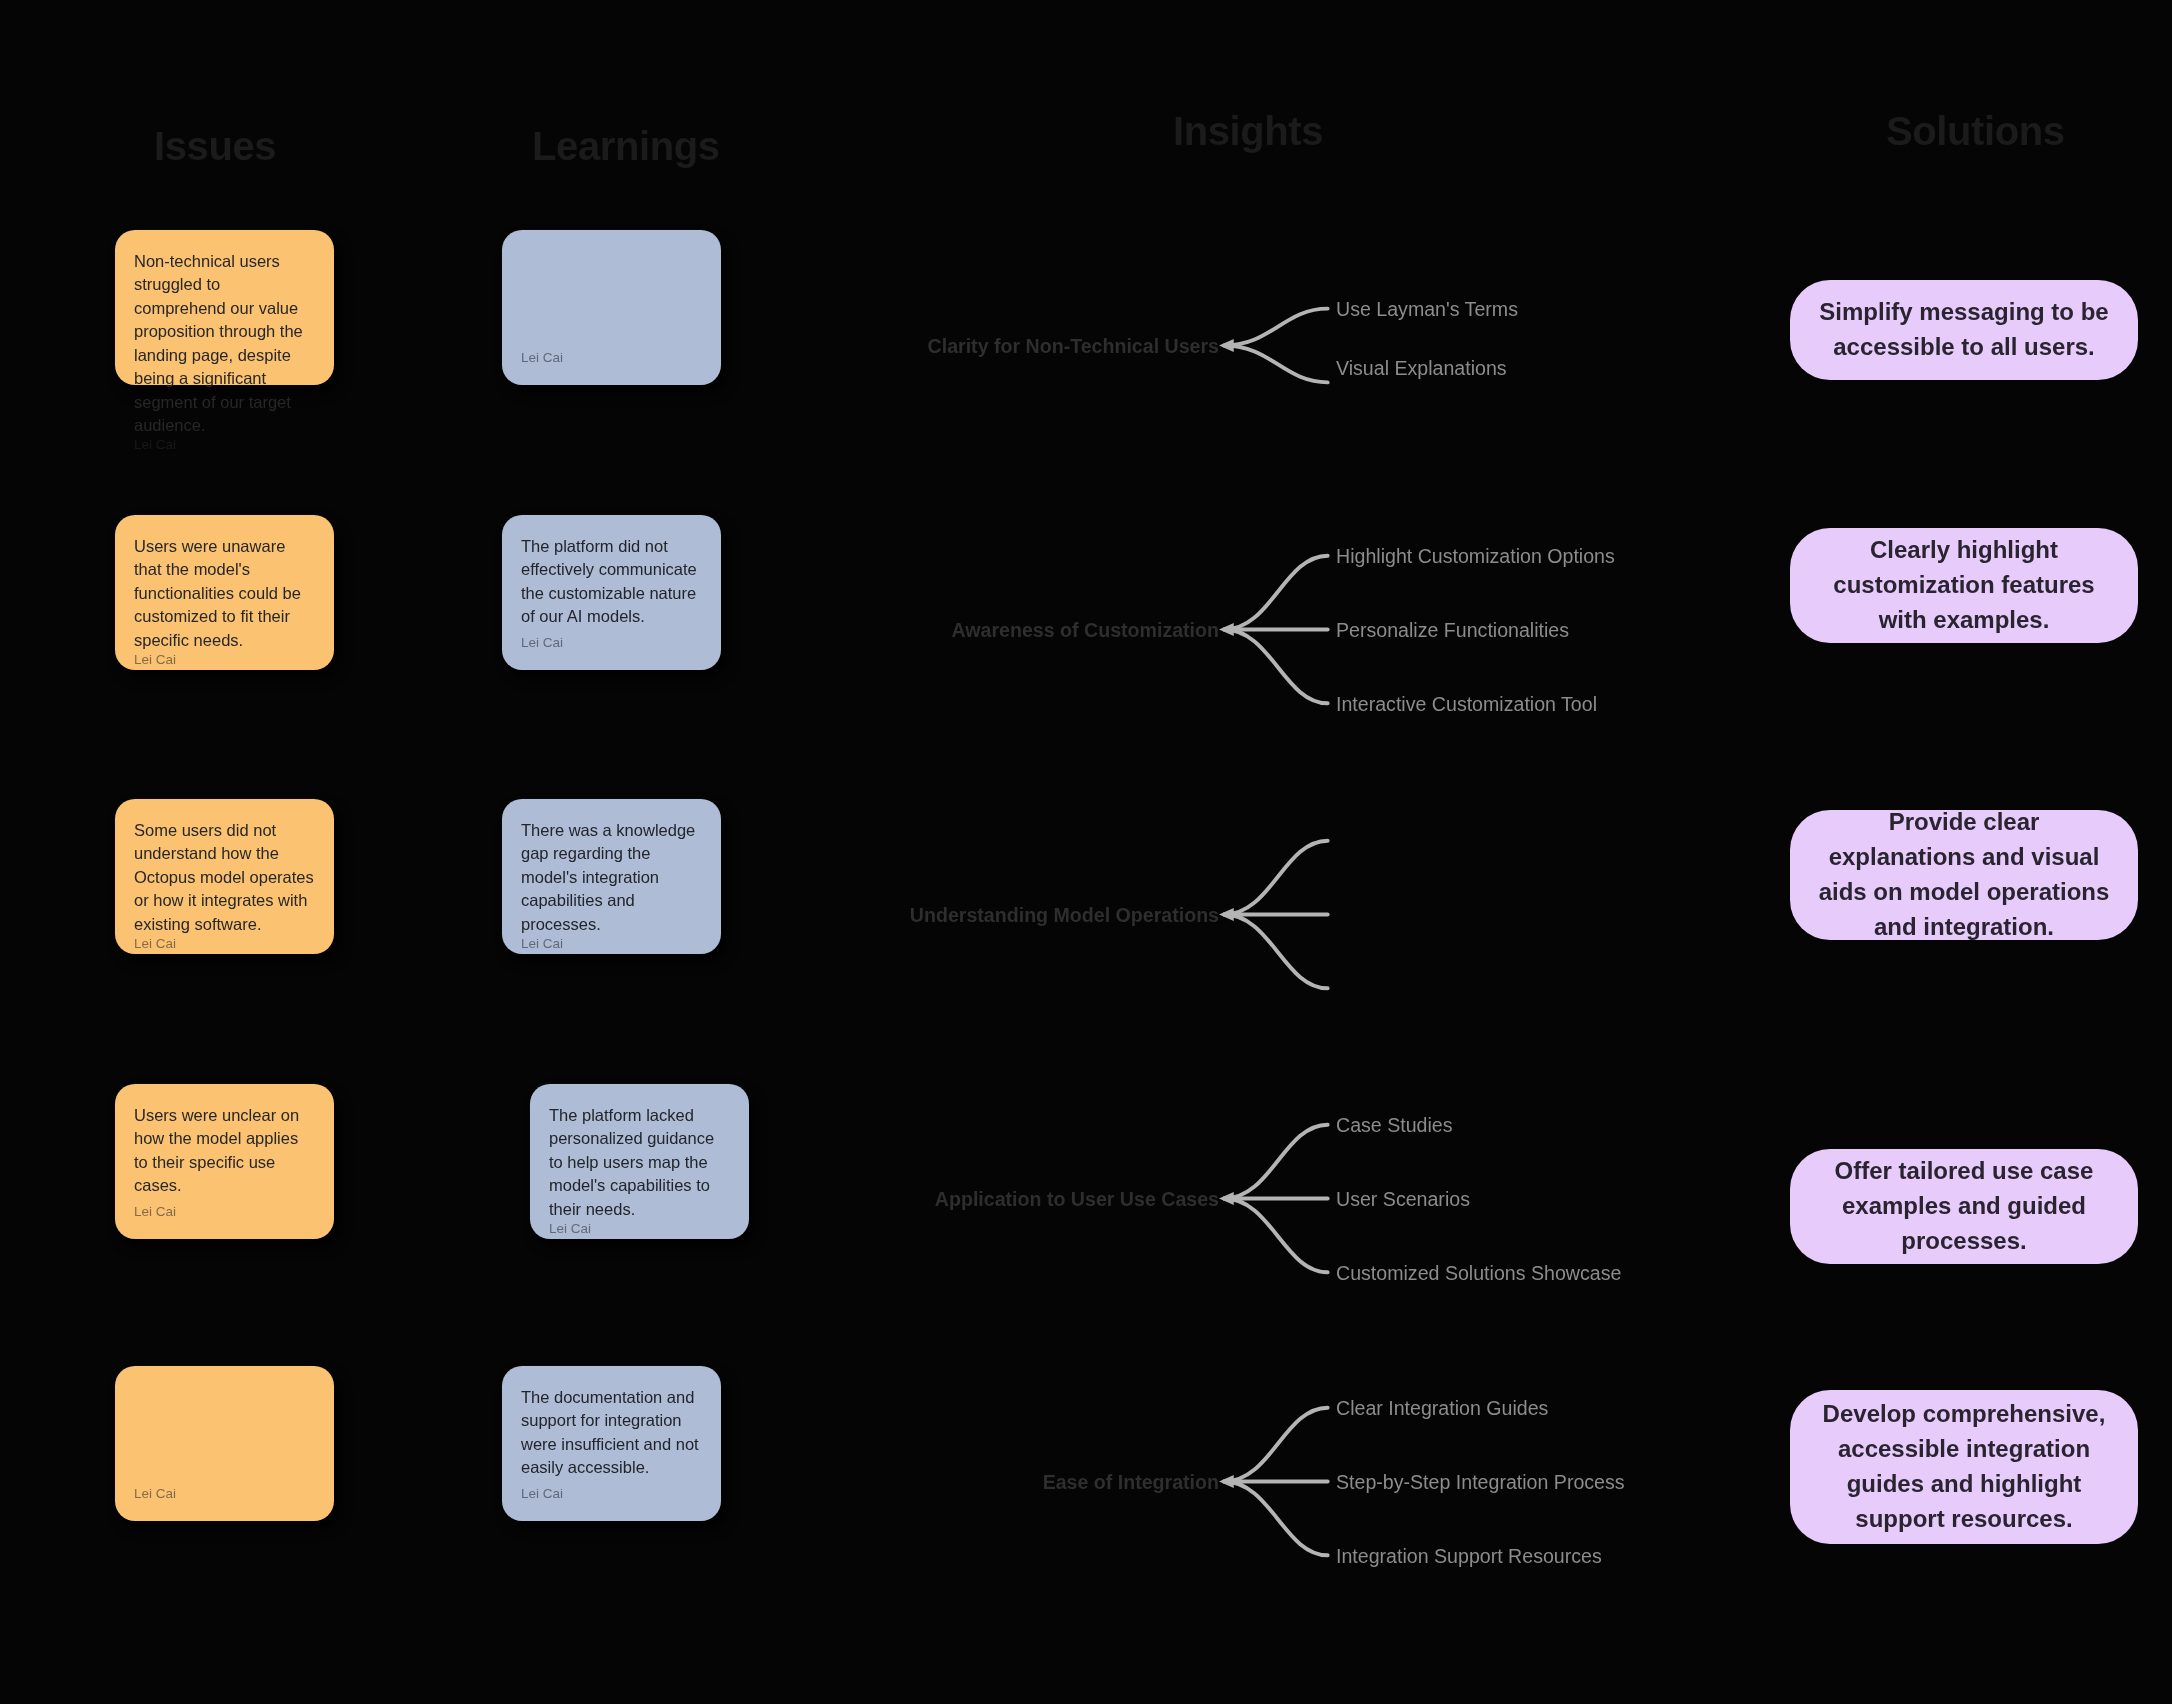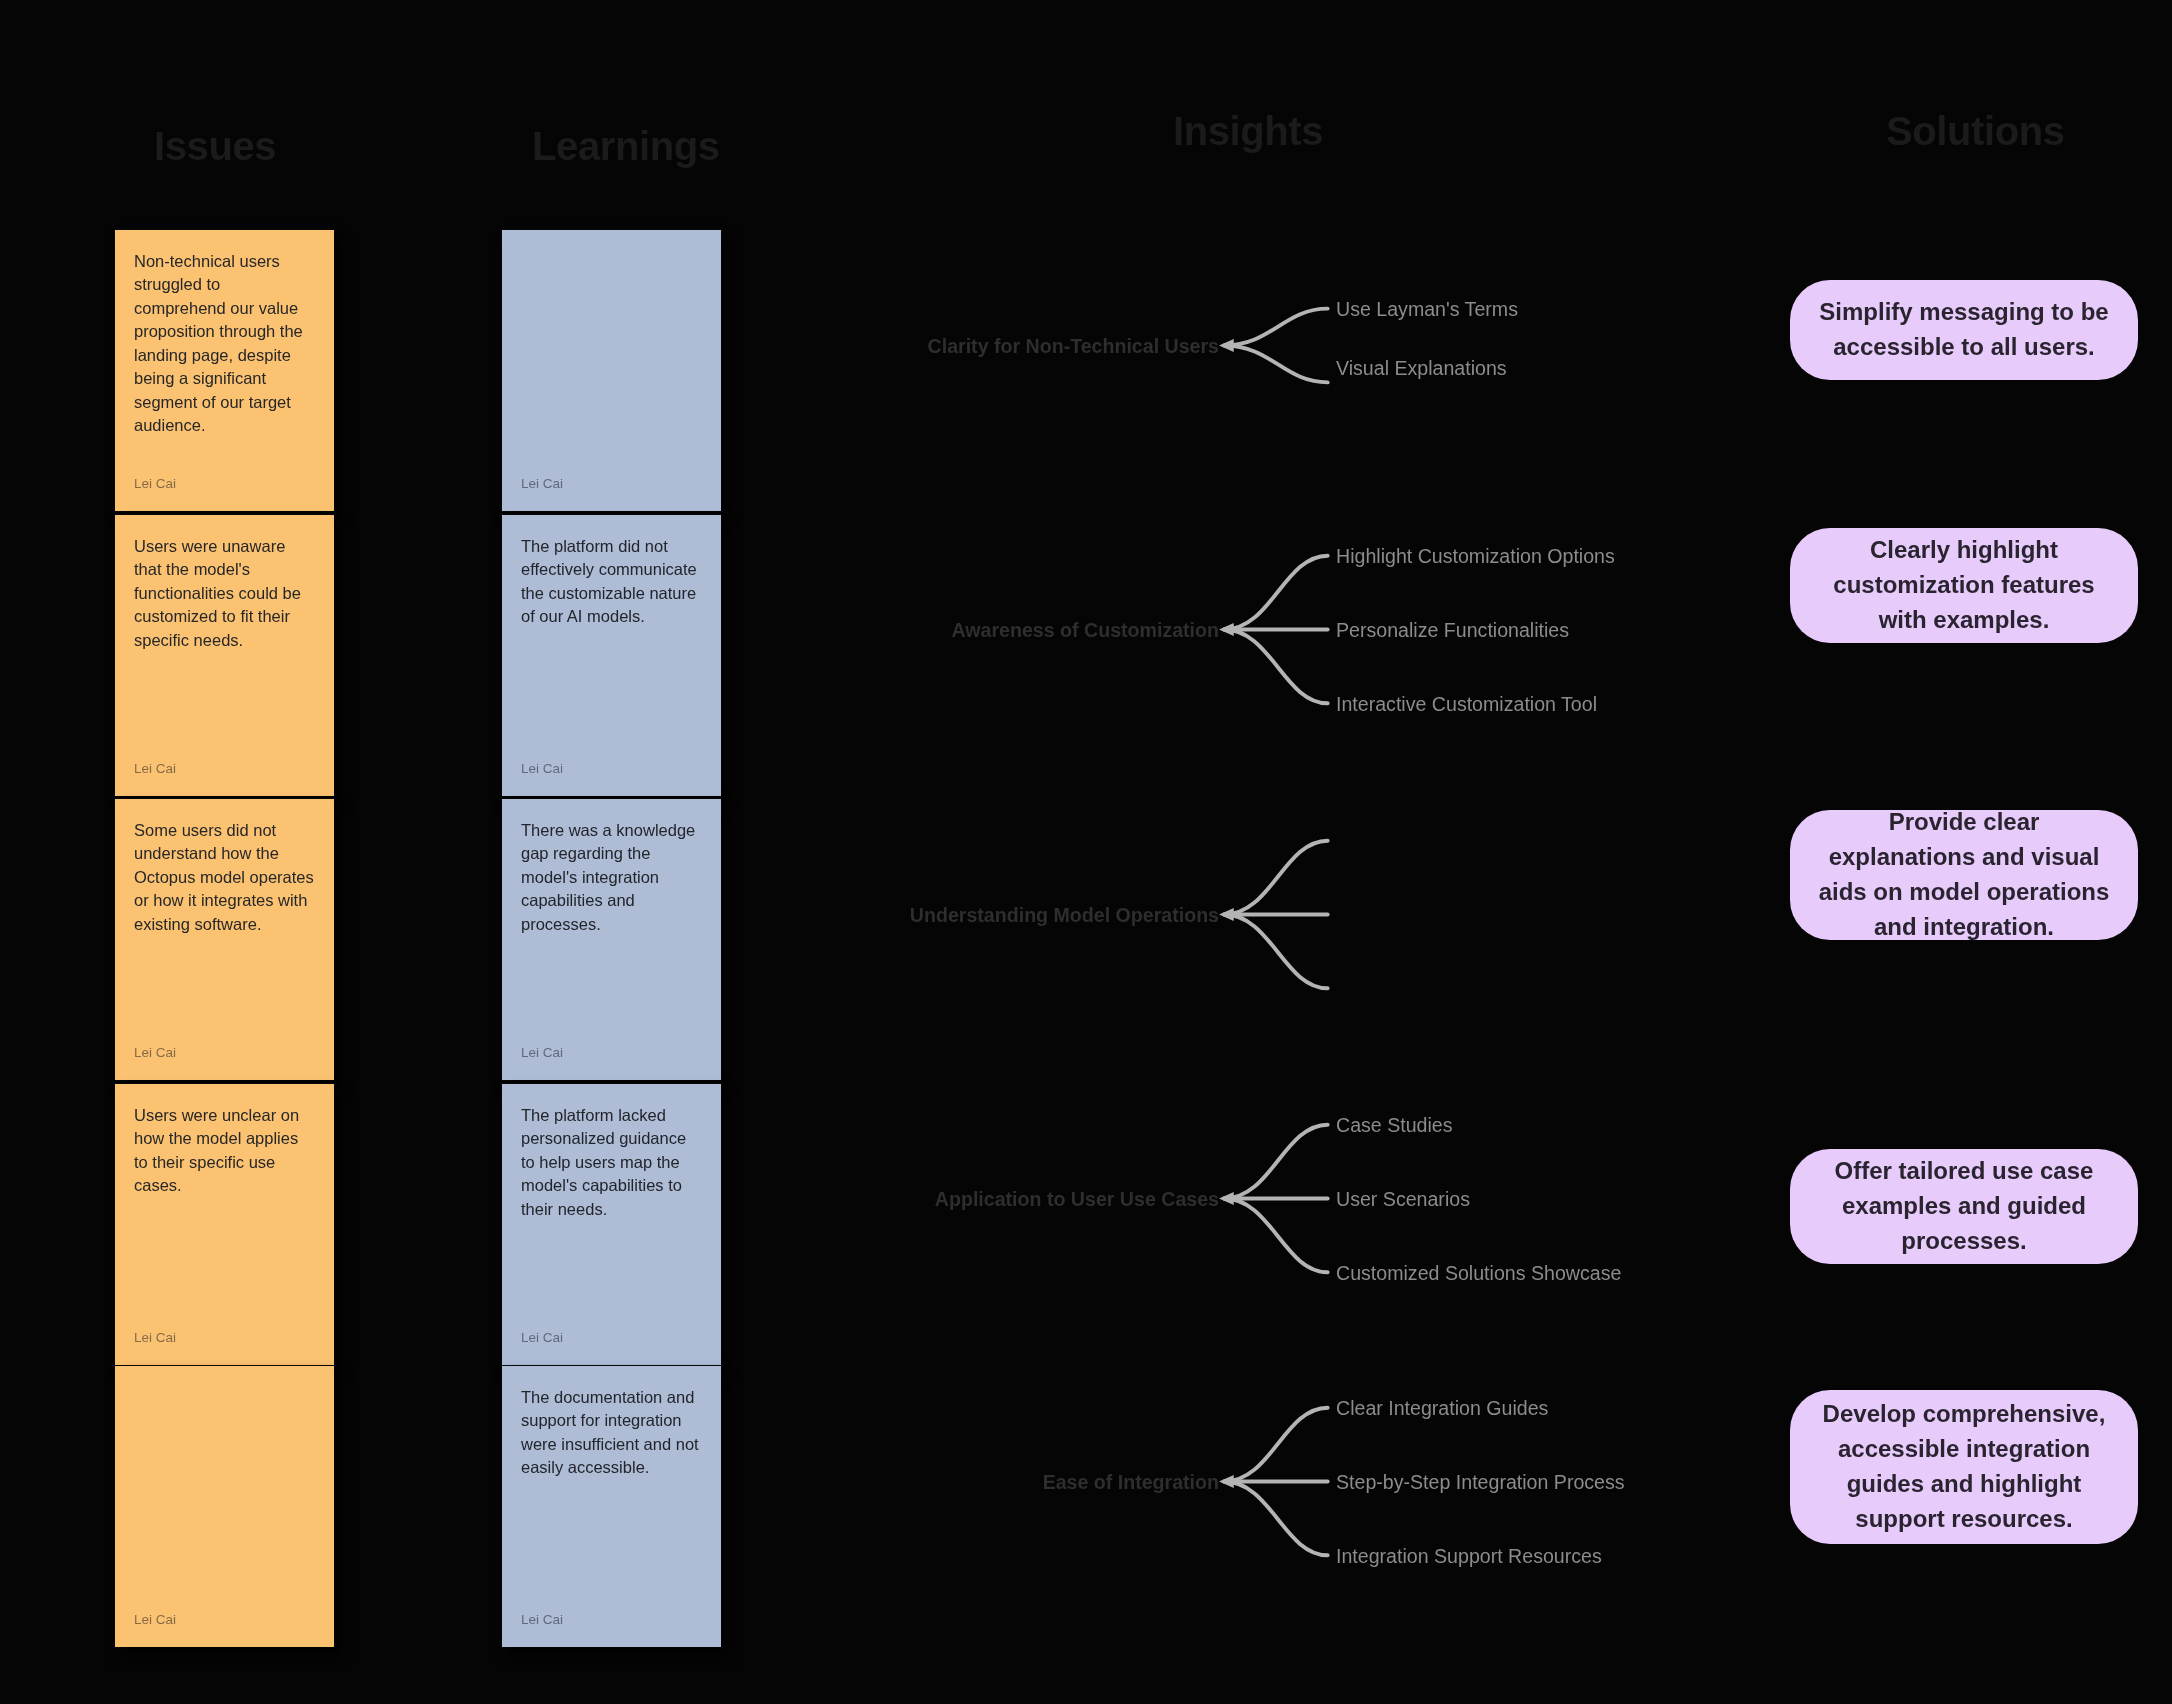--- a/index.html
+++ b/index.html
@@ -15,25 +15,25 @@
     position:absolute;font-size:40px;font-weight:700;
     color:#1b1b1b;letter-spacing:-0.4px;white-space:nowrap;
   }
   #head-issues   {left:154px; top:124px;}
   #head-learnings{left:532px;top:124px;}
   #head-insights {left:1173px;top:109px;}
   #head-solutions{left:1886px;top:109px;}
 
   
   .note{
-    position:absolute;width:219px;height:281px;
+    position:absolute;width:219px;height:155px;
     box-sizing:border-box;padding:20px 19px 0 19px;
     box-shadow:6px 7.8px 11.3px rgba(0,0,0,.85),
                0 0 0 0.4px rgba(255,255,255,.06);
-    display:flex;flex-direction:column;
+    display:flex;flex-direction:column;border-radius:20px;
   }
   .note .body{
     font-size:16.5px;line-height:1.42;color:#272727;
     font-weight:400;white-space:pre-wrap;
   }
   .note .author{
     margin-top:auto;margin-bottom:20px;
     font-size:13.5px;color:rgba(40,40,40,.56);
   }
   .note.issue   {background:#fbc272;left:115px;}
@@ -147,21 +147,21 @@
           </g>
         </svg>
       </div>
       <div class="solution" style="top: 810px; height: 130px;">
         <span>Provide clear explanations and visual aids on model operations and integration.</span>
       </div>
       <div class="note issue" style="top: 1084px;">
         <div class="body">Users were unclear on how the model applies to their specific use cases.</div>
         <div class="author">Lei Cai</div>
       </div>
-      <div class="note learning" style="top: 1084px;">
+      <div class="note learning" style="top: 1084px; margin-left: 28px;">
         <div class="body">The platform lacked personalized guidance to help users map the model's capabilities to their needs.</div>
         <div class="author">Lei Cai</div>
       </div>
       <div class="insight-group" style="top: 1077px; height: 243px;">
         <div class="insight-label">Application to User Use Cases</div>
         <svg class="insight-svg" viewBox="0 0 260 560" preserveAspectRatio="none">
           <g fill="none" stroke="#b4b4b4" stroke-width="9" stroke-linecap="round">
             <path d="M 12 280 C 120 280, 150 110, 250 110"></path>
             <path d="M 12 280 L 250 280"></path>
             <path d="M 12 280 C 120 280, 150 450, 250 450"></path>

